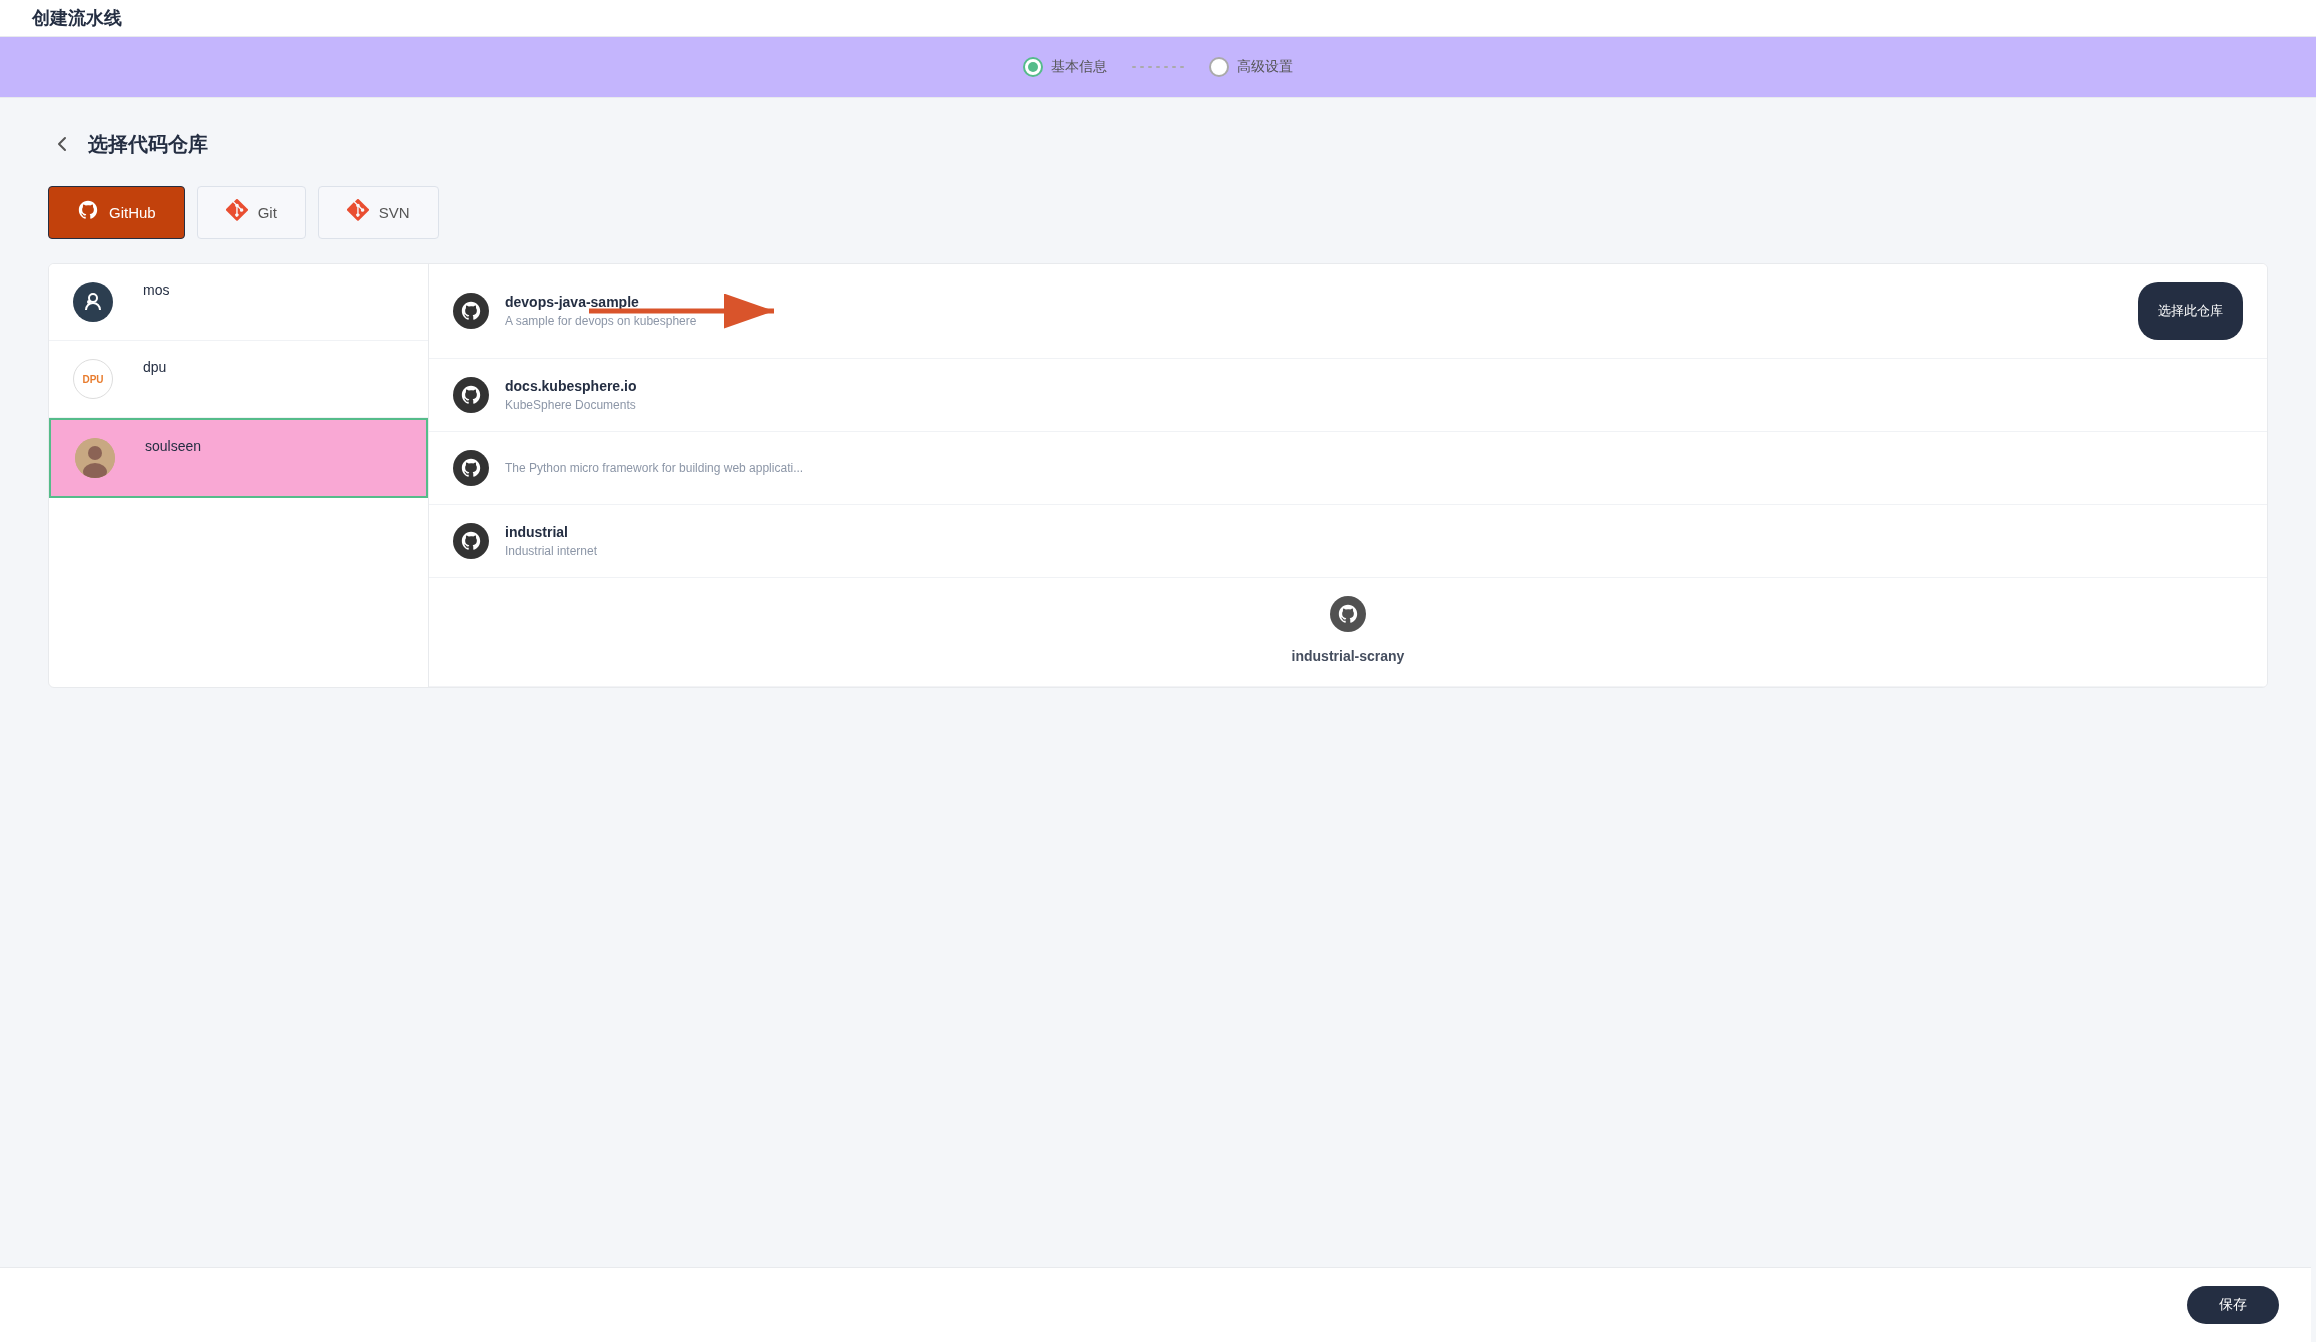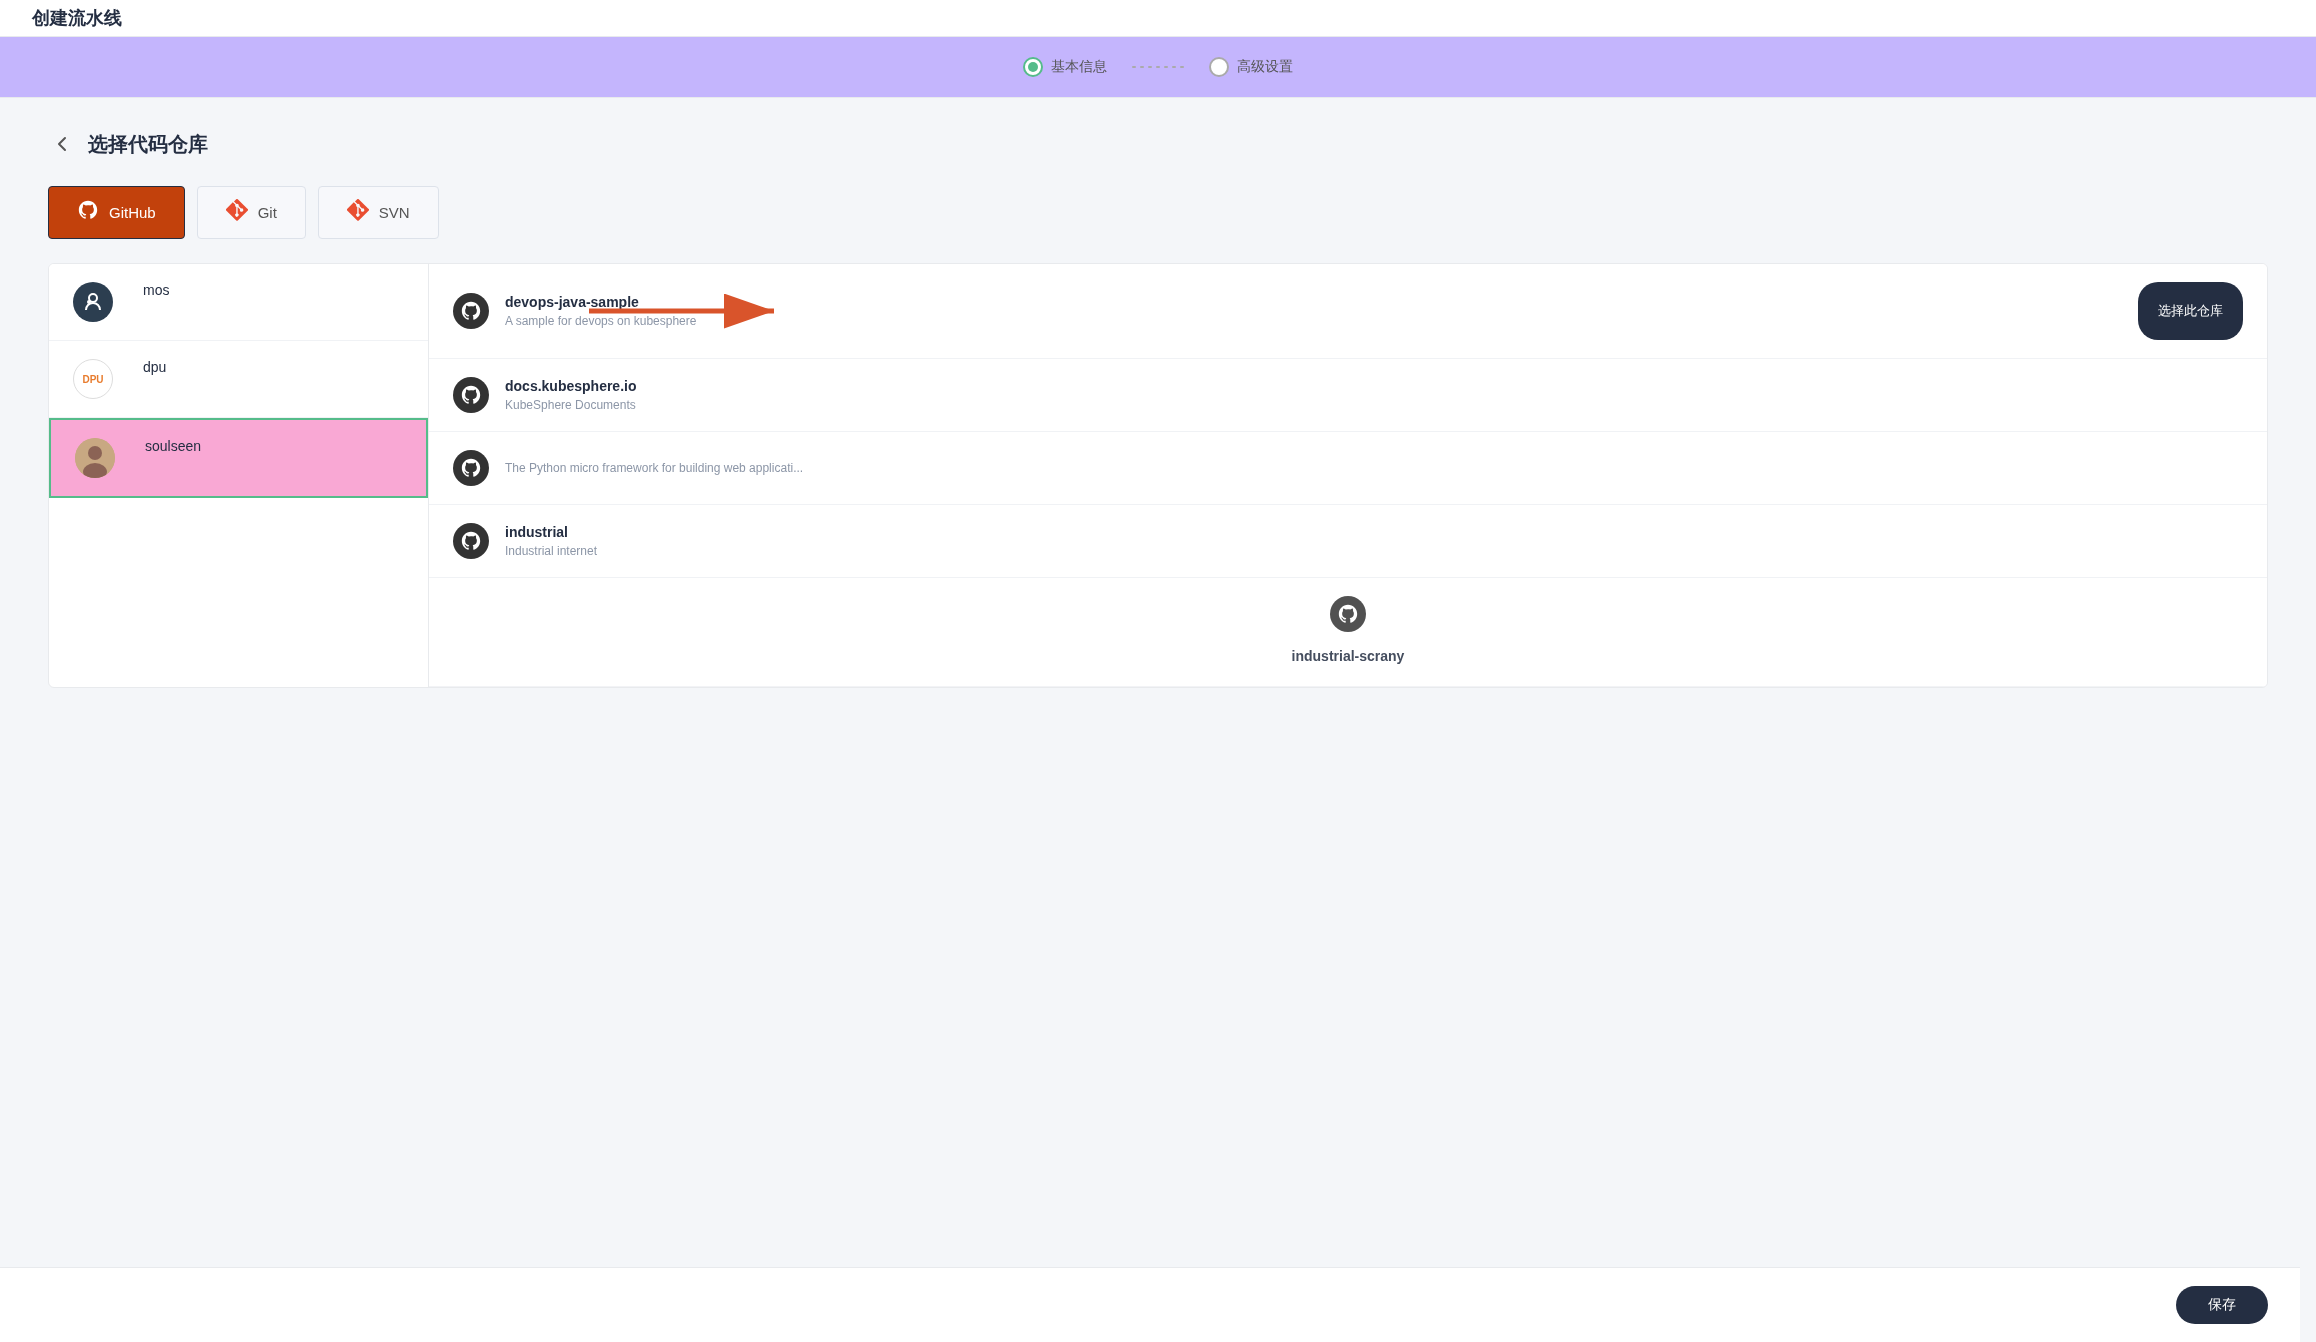--- a/index.html
+++ b/index.html
@@ -256,21 +256,21 @@
       font-size: 13px;
       cursor: pointer;
       white-space: nowrap;
       flex-shrink: 0;
     }
 
     .bottom-bar {
       position: fixed;
       bottom: 0;
       left: 0;
-      right: 16px;
+      right: 5px;
       background: #fff;
       border-top: 1px solid #e8eaed;
       padding: 18px 32px;
       display: flex;
       justify-content: flex-end;
     }
 
     .save-btn {
       background: #242e42;
       color: #fff;

